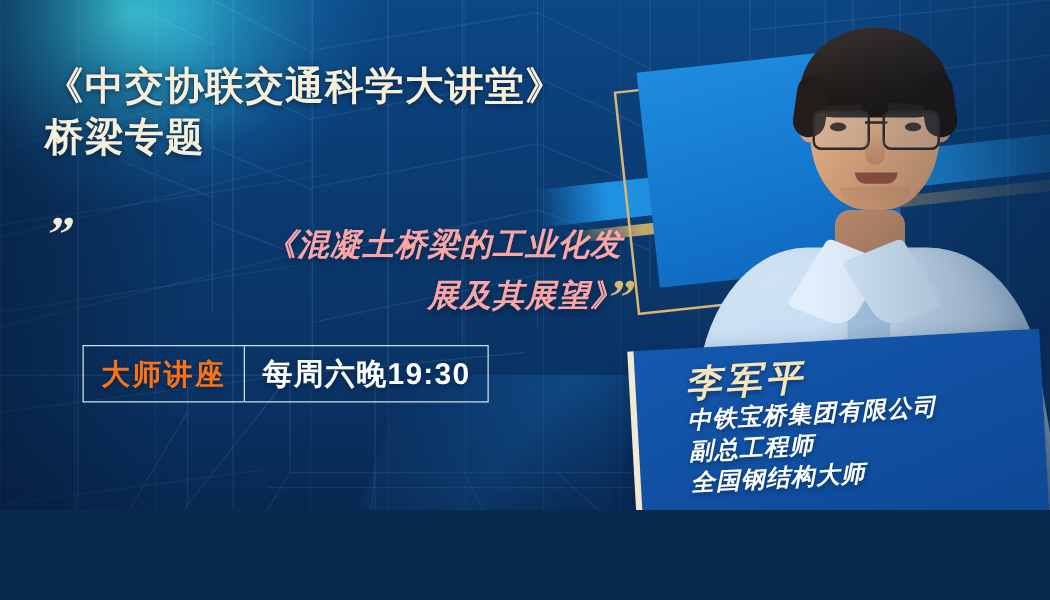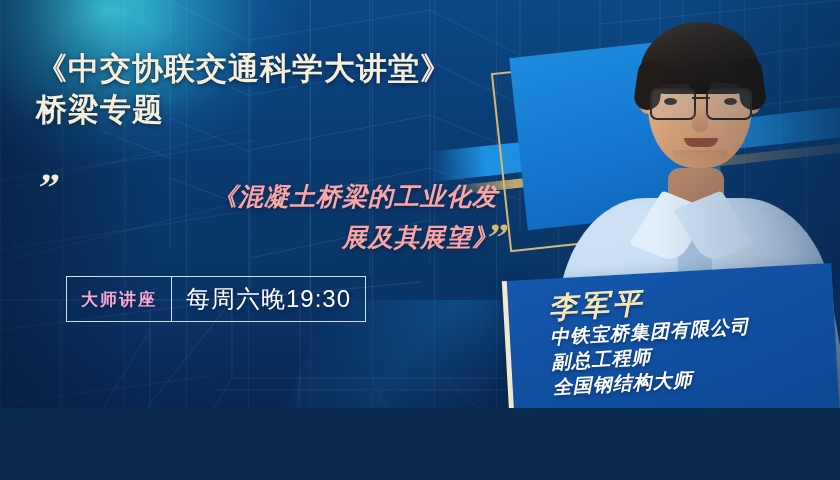--- a/index.html
+++ b/index.html
@@ -197,29 +197,30 @@
   }
 
   .chip{
     position:absolute;left:66px;top:276px;height:44px;
     display:flex;align-items:stretch;
     border:1.8px solid #cfe0f2;
   }
   .chip-left{
     display:flex;align-items:center;justify-content:center;
     padding:0 14px;
-    color:#f9a8d4;font-weight:bold;font-size:17px;letter-spacing:2px;
+    color:#f97316;font-weight:bold;font-size:23px;letter-spacing:2px;
     border-right:1.8px solid #cfe0f2;
     text-shadow:0 2px 4px rgba(3,24,50,.6);
   }
   .chip-right{
     display:flex;align-items:center;justify-content:center;
     padding:0 14px;
     color:#ffffff;font-size:24px;letter-spacing:1px;
     text-shadow:0 2px 4px rgba(3,24,50,.6);
+    font-weight:bold;
   }
 
   .tagline{
     position:absolute;left:70px;top:338px;width:430px;height:34px;
     display:flex;align-items:center;
     padding-left:14px;box-sizing:border-box;
     background:linear-gradient(90deg,#1a8fdc 0%,#1276c4 28%,#0f5ea4 58%,rgba(12,74,132,0.35) 85%,rgba(12,74,132,0) 100%);
     color:#ffffff;font-size:17px;letter-spacing:.6px;
     text-shadow:0 1px 3px rgba(3,24,50,.55);
   }

